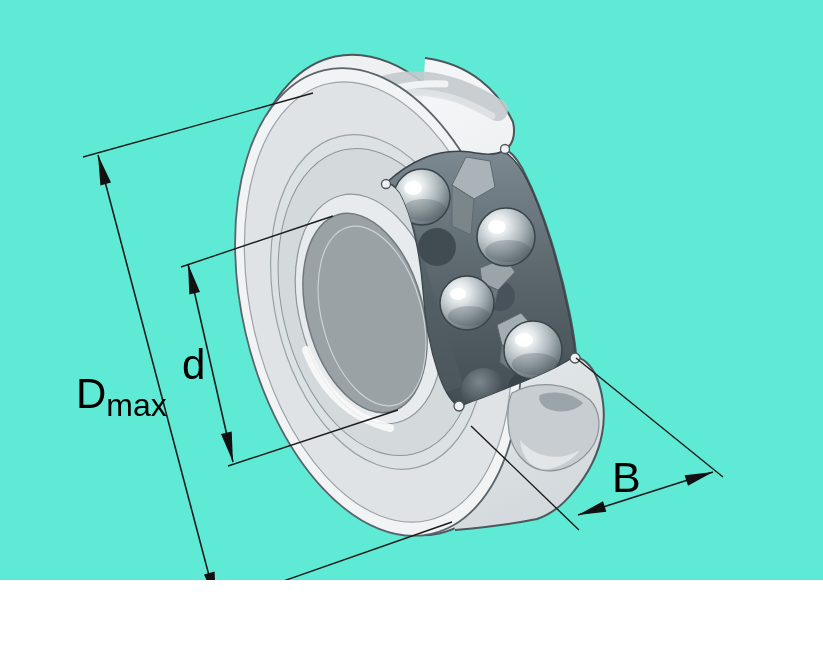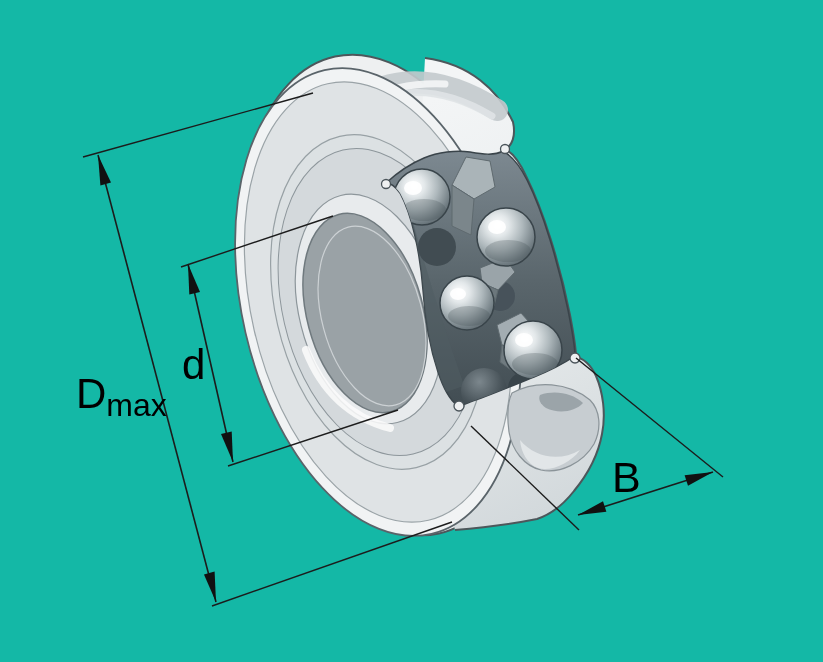--- a/index.html
+++ b/index.html
@@ -1,16 +1,16 @@
 <!DOCTYPE html>
 <html><head>
 <meta charset="utf-8">
 <style>
   html,body{margin:0;padding:0;background:#ffffff;}
-  .stage{position:relative;width:823px;height:662px;background:#14b8a6;overflow:hidden;
+  .stage{position:relative;width:823px;height:580px;background:#5eead4;overflow:hidden;
          font-family:"Liberation Sans", sans-serif;}
   svg{display:block}
   .dim-line{stroke:#1c1c1c;stroke-width:1.6;fill:none;}
   .ext-line{stroke:#1c1c1c;stroke-width:1.4;fill:none;}
   .arrow{fill:#111;stroke:none;}
   .dim-label{fill:#000;font-family:"Liberation Sans", sans-serif;}
 </style>
 </head>
 <body>
 

